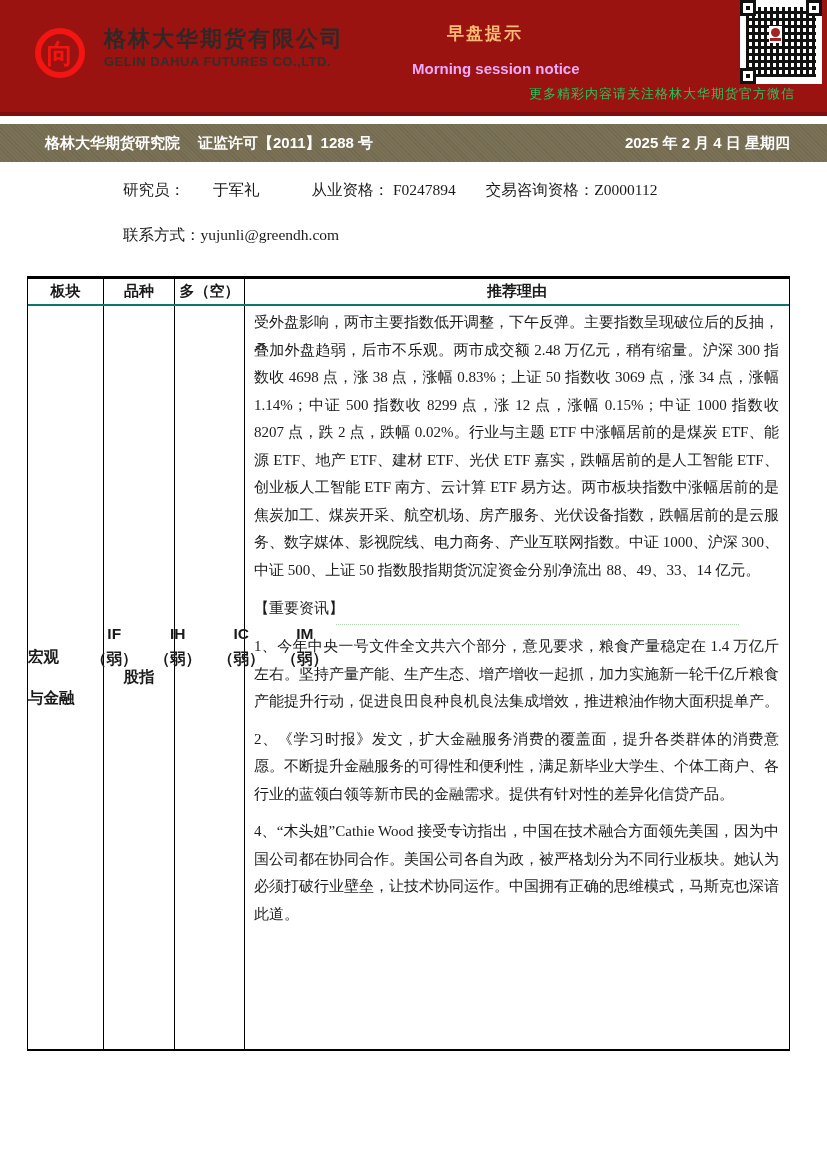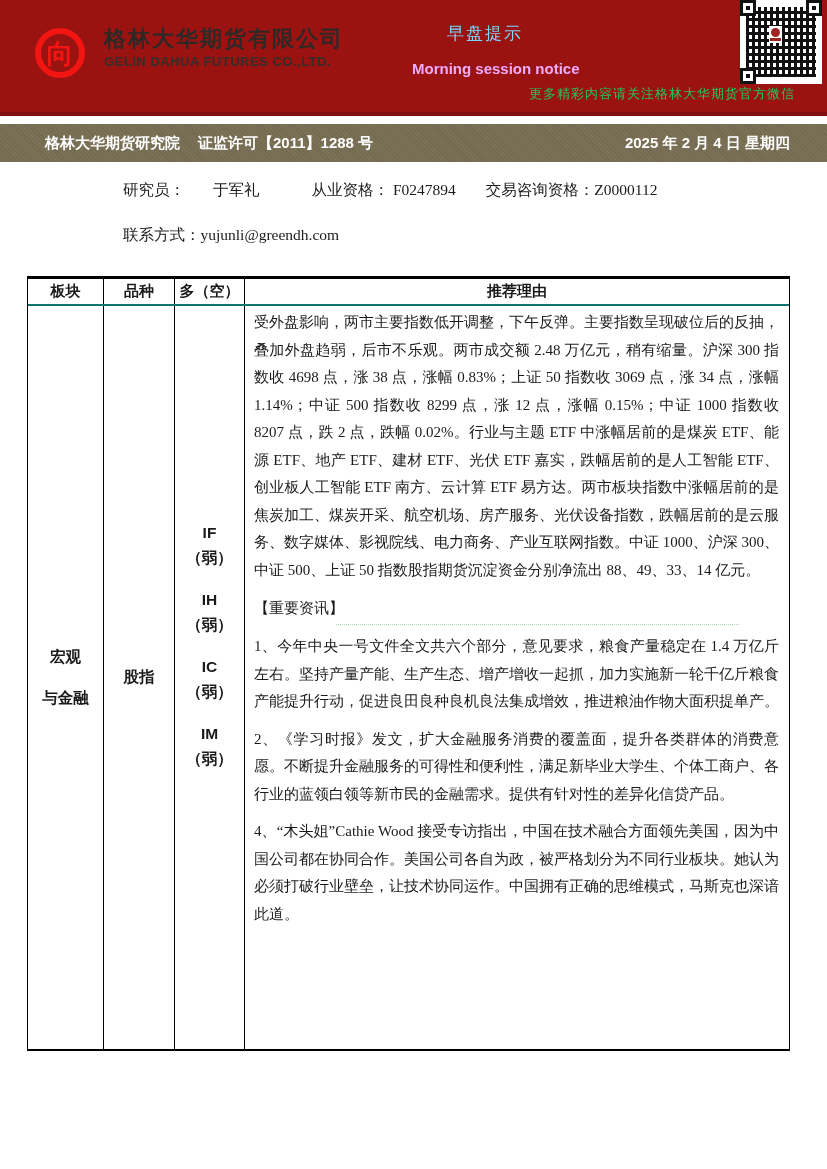--- a/index.html
+++ b/index.html
@@ -7,21 +7,21 @@
         font-family:"Liberation Serif","DejaVu Serif",serif;color:#1a1a1a;}
 
   
   .hdr{position:relative;width:827px;height:112px;background:#9a1310;border-bottom:4px solid #7e0f0e;}
   .logo{position:absolute;left:33px;top:26px;width:54px;height:54px;}
   .co{position:absolute;left:104px;top:26px;}
   .co-cn{font-family:"Liberation Sans","DejaVu Sans",sans-serif;font-weight:bold;font-size:22px;
          letter-spacing:2px;color:#2e2927;line-height:26px;}
   .co-en{font-family:"Liberation Sans","DejaVu Sans",sans-serif;font-weight:bold;font-size:13px;
          letter-spacing:.5px;color:#332e2b;line-height:20px;}
-  .notice-cn{position:absolute;left:447px;top:22px;color:#7dd3fc;font-weight:normal;font-size:17px;
+  .notice-cn{position:absolute;left:447px;top:22px;color:#fdba74;font-weight:bold;font-size:17px;
          font-family:"Liberation Sans","DejaVu Sans",sans-serif;letter-spacing:2px;}
   .notice-en{position:absolute;left:412px;top:60px;color:#f0abfc;font-weight:bold;font-size:15px;
          font-family:"Liberation Sans","DejaVu Sans",sans-serif;}
   .wechat{position:absolute;right:32px;top:85px;color:#22c55e;font-size:13px;letter-spacing:1px;}
 
   
   .qr{position:absolute;right:5px;top:0;width:82px;height:84px;background:#ffffff;}
   .qr-pat{position:absolute;left:6px;top:7px;width:70px;height:70px;
      background-image:
        repeating-linear-gradient(0deg,#111 0 3px,transparent 3px 7px),
@@ -54,25 +54,25 @@
   .tbl{margin:30px 0 0 27px;width:763px;box-sizing:border-box;
        border:1px solid #000;border-top:3px solid #000;border-bottom:2px solid #000;}
   .thead{display:flex;border-bottom:2px solid #0f766e;height:25px;align-items:center;
        font-family:"Liberation Sans","DejaVu Sans",sans-serif;font-weight:bold;font-size:15px;}
   .tbody{display:flex;height:743px;}
   .c1{width:76px;}.c2{width:71px;}.c3{width:70px;}.c4{flex:1;}
   .thead>div{text-align:center;box-sizing:border-box;height:100%;display:flex;align-items:center;justify-content:center;}
   .thead>div:not(:last-child),.tbody>div:not(:last-child){border-right:1px solid #000;}
   .tbody>div{box-sizing:border-box;}
 
-  .sector{display:flex;flex-direction:column;align-items:center;justify-content:center;gap:20px;
+  .sector{display:flex;flex-direction:column;justify-content:center;gap:20px;
       font-family:"Liberation Sans","DejaVu Sans",sans-serif;font-weight:bold;font-size:15.5px;}
   .variety{display:flex;align-items:center;justify-content:center;
       font-family:"Liberation Sans","DejaVu Sans",sans-serif;font-weight:bold;font-size:15.5px;}
-  .positions{display:flex;flex-direction:column;align-items:center;justify-content:center;gap:17px;
+  .positions{display:flex;flex-direction:row;align-items:center;justify-content:center;gap:17px;
       padding-bottom:64px;font-family:"Liberation Sans","DejaVu Sans",sans-serif;font-weight:bold;font-size:15.5px;}
   .pos{text-align:center;line-height:25px;}
   .pos .code{display:block;}
   .pos .strength{display:block;}
 
   .reason{padding:3px 10px 0 9px;font-size:15px;line-height:27.5px;overflow:hidden;}
   .sec-title{line-height:28px;}
   .para{text-align:justify;margin:0 0 10px 0;}
   .dotline{border-top:1px dotted #aed4ae;margin:2px 40px 8px 82px;height:0;}
   .news-item{text-align:justify;margin:0 0 10px 0;}

